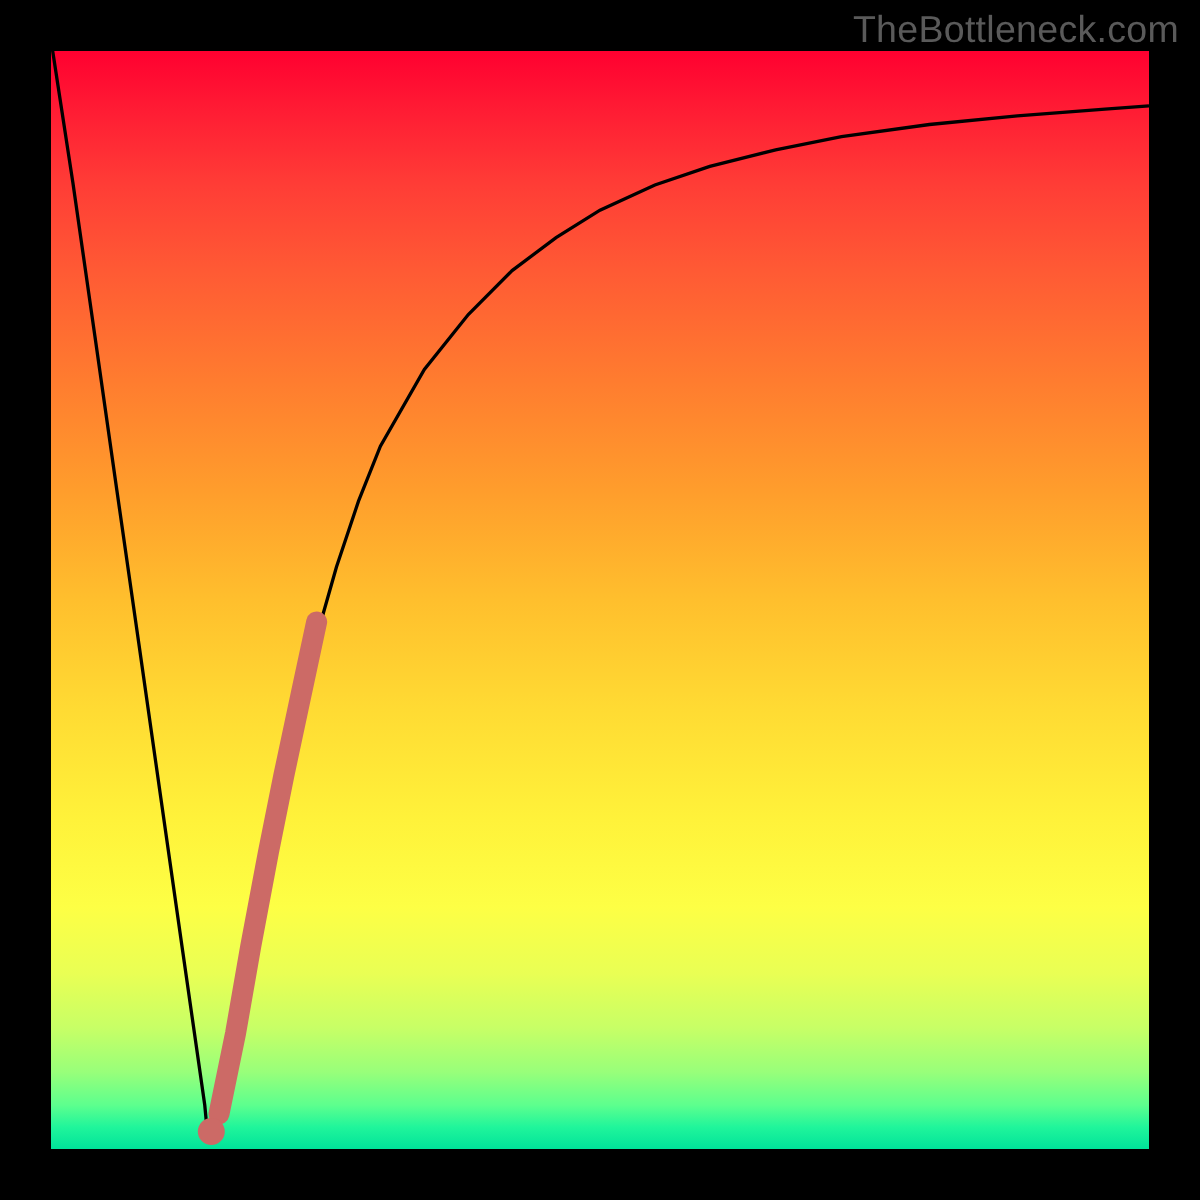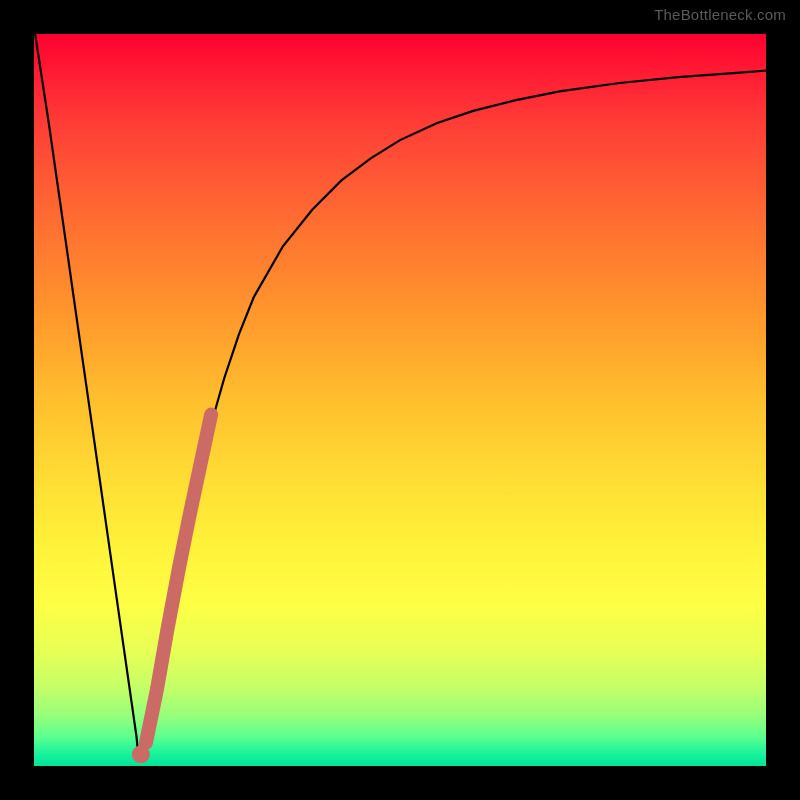--- a/index.html
+++ b/index.html
@@ -58,21 +58,21 @@
     left: 0;
     top: 0;
     width: 732px;
     height: 732px;
   }
   .watermark {
     position: absolute;
     top: 6px;
     right: 14px;
     color: #5a5a5a;
-    font-size: 15px;
+    font-size: 25px;
     letter-spacing: 0.2px;
     font-weight: 400;
   }
 </style>
 </head>
 <body>
 
 <div class="frame">
   <div class="plot-area">
     <div class="gradient"></div>

